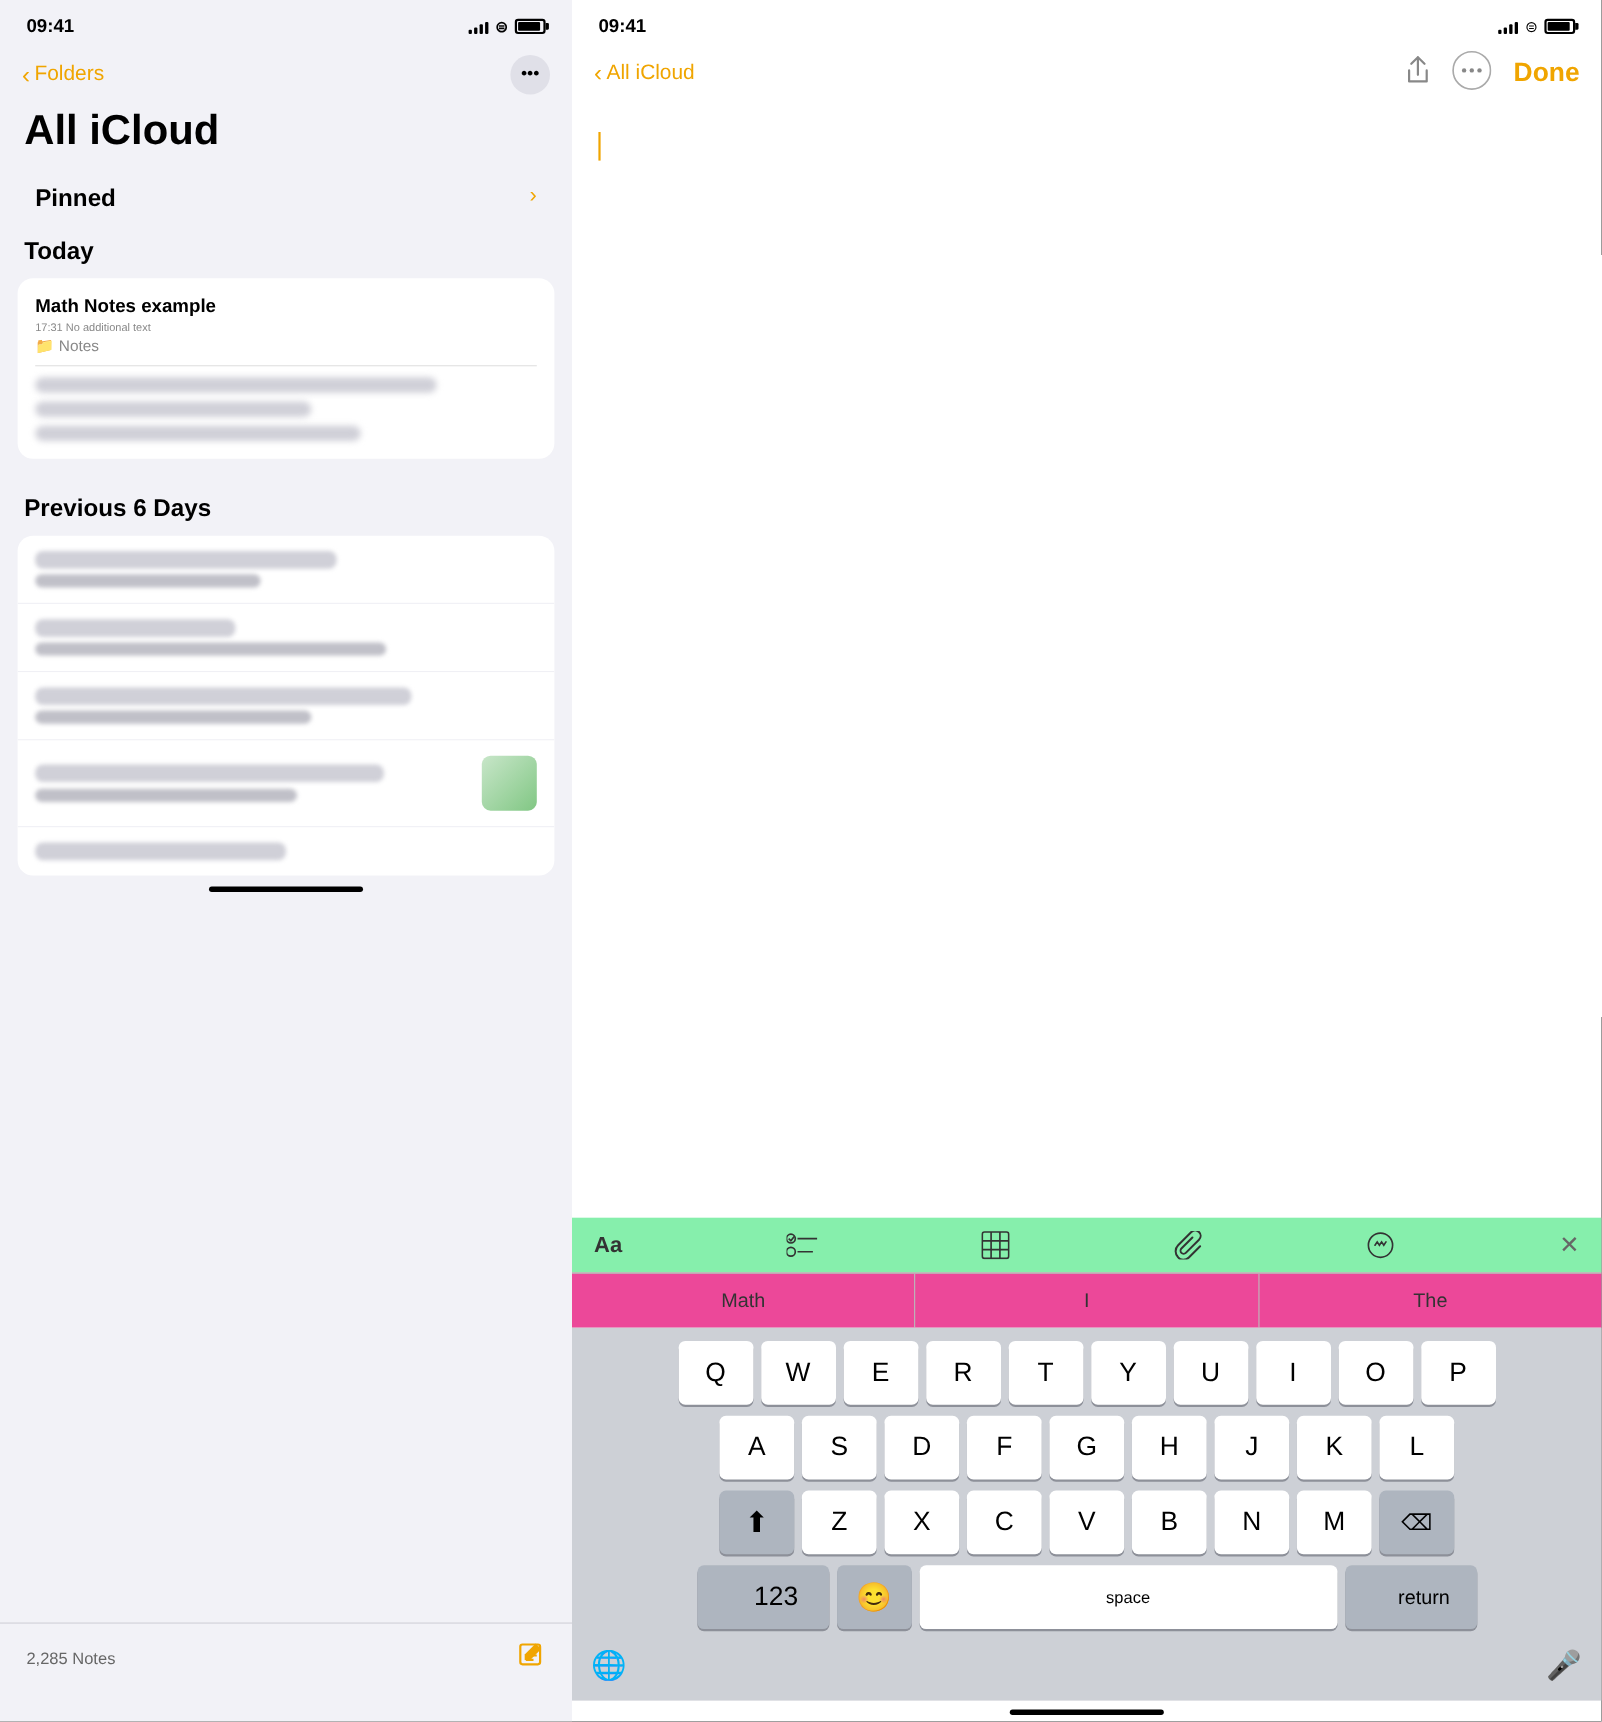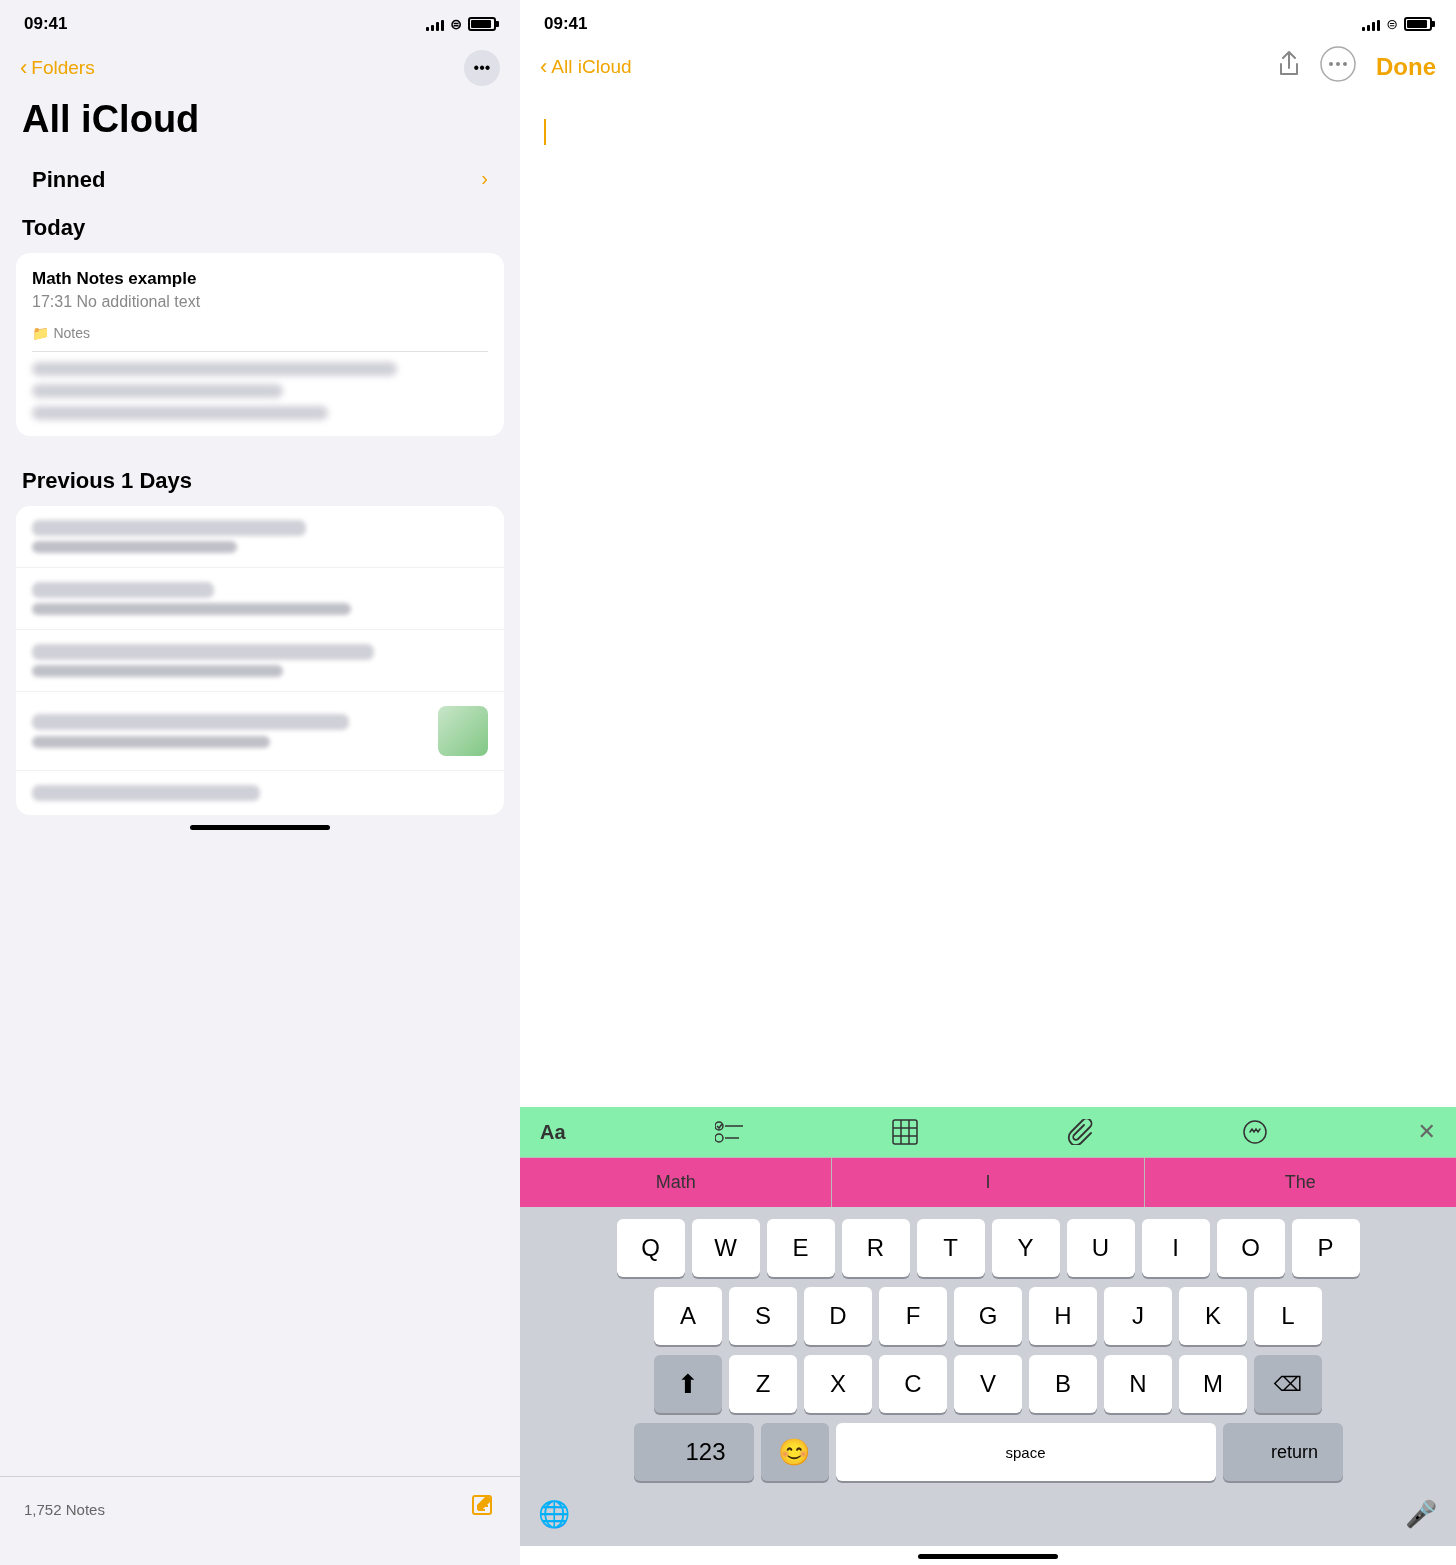--- a/index.html
+++ b/index.html
@@ -145,23 +145,23 @@
     }
 
     .note-title {
       font-size: 17px;
       font-weight: 600;
       color: #000;
       margin-bottom: 4px;
     }
 
     .note-meta {
-      font-size: 16px;
+      font-size: 10px;
       color: #888;
-      margin-bottom: 14px;
+      margin-bottom: 2px;
     }
 
     .note-folder {
       font-size: 14px;
       color: #888;
       display: flex;
       align-items: center;
       gap: 4px;
       margin-bottom: 10px;
     }
@@ -500,21 +500,21 @@
       <span>Notes</span>
     </div>
     <div class="note-preview">
       <div class="blur-line medium"></div>
       <div class="blur-line short"></div>
       <div class="blur-line medium" style="width:65%"></div>
     </div>
   </div>
 
   <div class="prev-section">
-    <div class="section-header">Previous 1 Days</div>
+    <div class="section-header">Previous 6 Days</div>
 
     <div class="prev-card">
 
       <div class="prev-item">
         <div class="blur-line medium" style="width:60%; height:16px; filter:blur(2px);"></div>
         <div class="blur-line short" style="width:45%; height:12px; filter:blur(2px); background:#c0c0c8;"></div>
       </div>
 
       <div class="prev-item">
         <div class="blur-line" style="width:40%; height:16px; filter:blur(2px);"></div>
@@ -536,21 +536,21 @@
         </div>
       </div>
 
       <div class="prev-item">
         <div class="blur-line" style="width:50%; height:16px; filter:blur(2px);"></div>
       </div>
     </div>
   </div>
 
   <div class="bottom-bar-left">
-    <span class="notes-count">1,752 Notes</span>
+    <span class="notes-count">2,285 Notes</span>
     <span class="compose-btn">
       <svg width="26" height="26" viewBox="0 0 26 26" fill="none">
         <rect x="3" y="3" width="18" height="18" rx="2" stroke="#f0a500" stroke-width="2" fill="none"></rect>
         <line x1="8" y1="13" x2="18" y2="13" stroke="#f0a500" stroke-width="2"></line>
         <line x1="8" y1="17" x2="15" y2="17" stroke="#f0a500" stroke-width="2"></line>
         <path d="M17 2 L22 7 L12 17 L7 17 L7 12 Z" fill="#f0a500"></path>
       </svg>
     </span>
   </div>
   <div class="home-indicator-left"></div>

